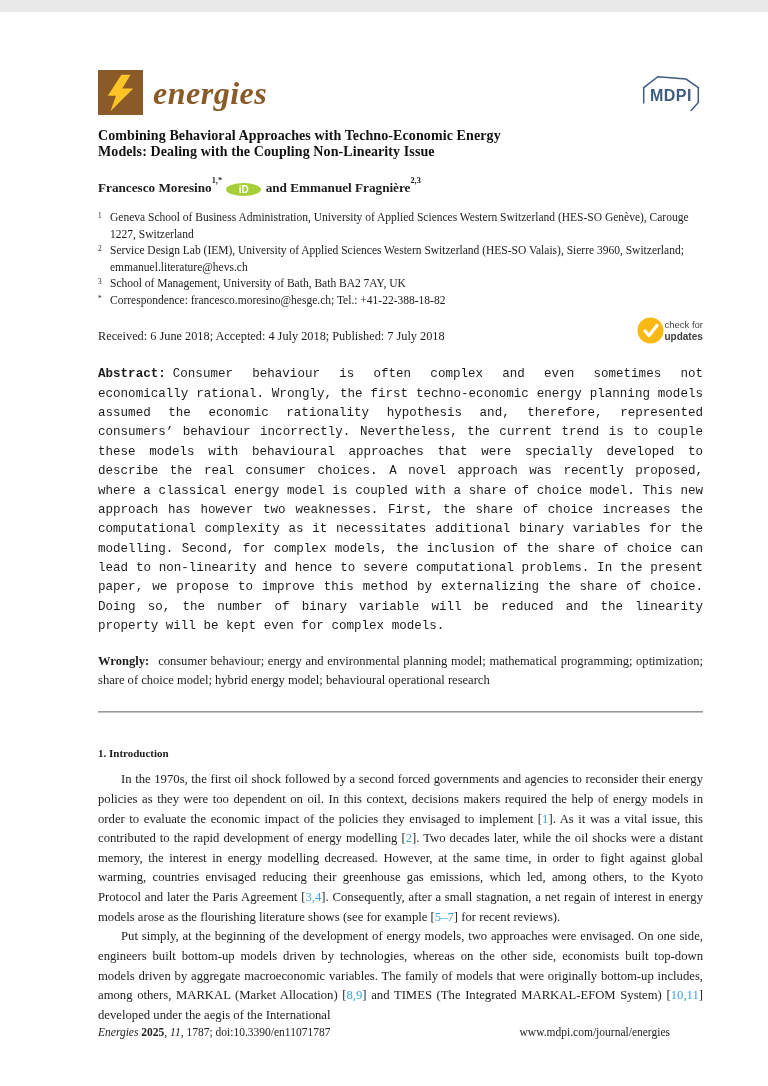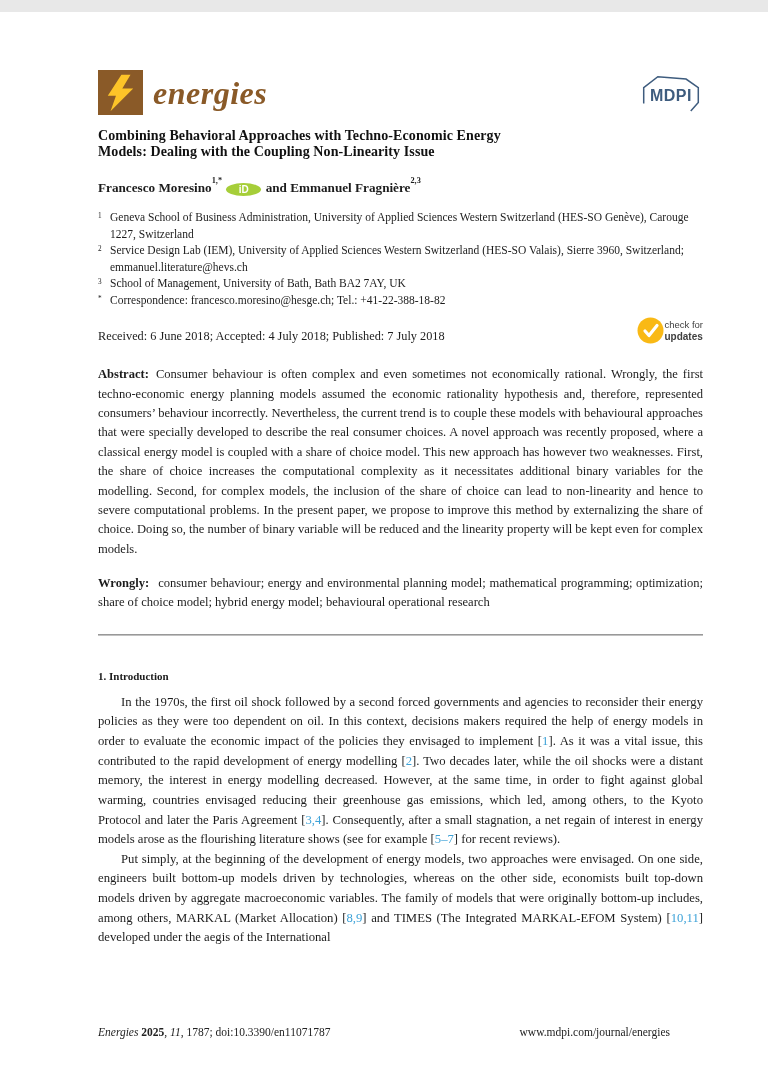--- a/index.html
+++ b/index.html
@@ -46,21 +46,21 @@
   .affil-text { flex:1; }
 
   
   .dates-row { margin-top:17px; display:flex; justify-content:space-between; align-items:flex-end; font-size:12.3px; }
   .badge { display:flex; align-items:center; margin-top:-8px; cursor:pointer; }
   .badge-text { font-family:"Liberation Sans", sans-serif; color:#3f3f3f; line-height:1.15; }
   .badge-text .l1 { font-size:9.5px; }
   .badge-text .l2 { font-size:10px; font-weight:700; }
 
   
-  .abstract { margin-top:21px; font-size:12.55px; line-height:1.545; text-align:justify; }
+  .abstract { margin-top:21px; font-size:12.55px; line-height:1.545; text-align:justify;font-family:Liberation Mono, monospace; }
   .abstract .label { font-weight:700; margin-right:7px; }
   .keywords { margin-top:15px; font-size:12.55px; line-height:1.545; text-align:justify; }
   .keywords .label { font-weight:700; margin-right:9px; }
 
   .divider { margin-top:21px; height:2px; background:linear-gradient(#848484,#d6d6d6); }
 
   
   .section-heading { margin-top:34px; font-size:11px; font-weight:700; }
   .body-para {
     margin:11px 0 0 0; font-size:12.7px; line-height:1.545;

